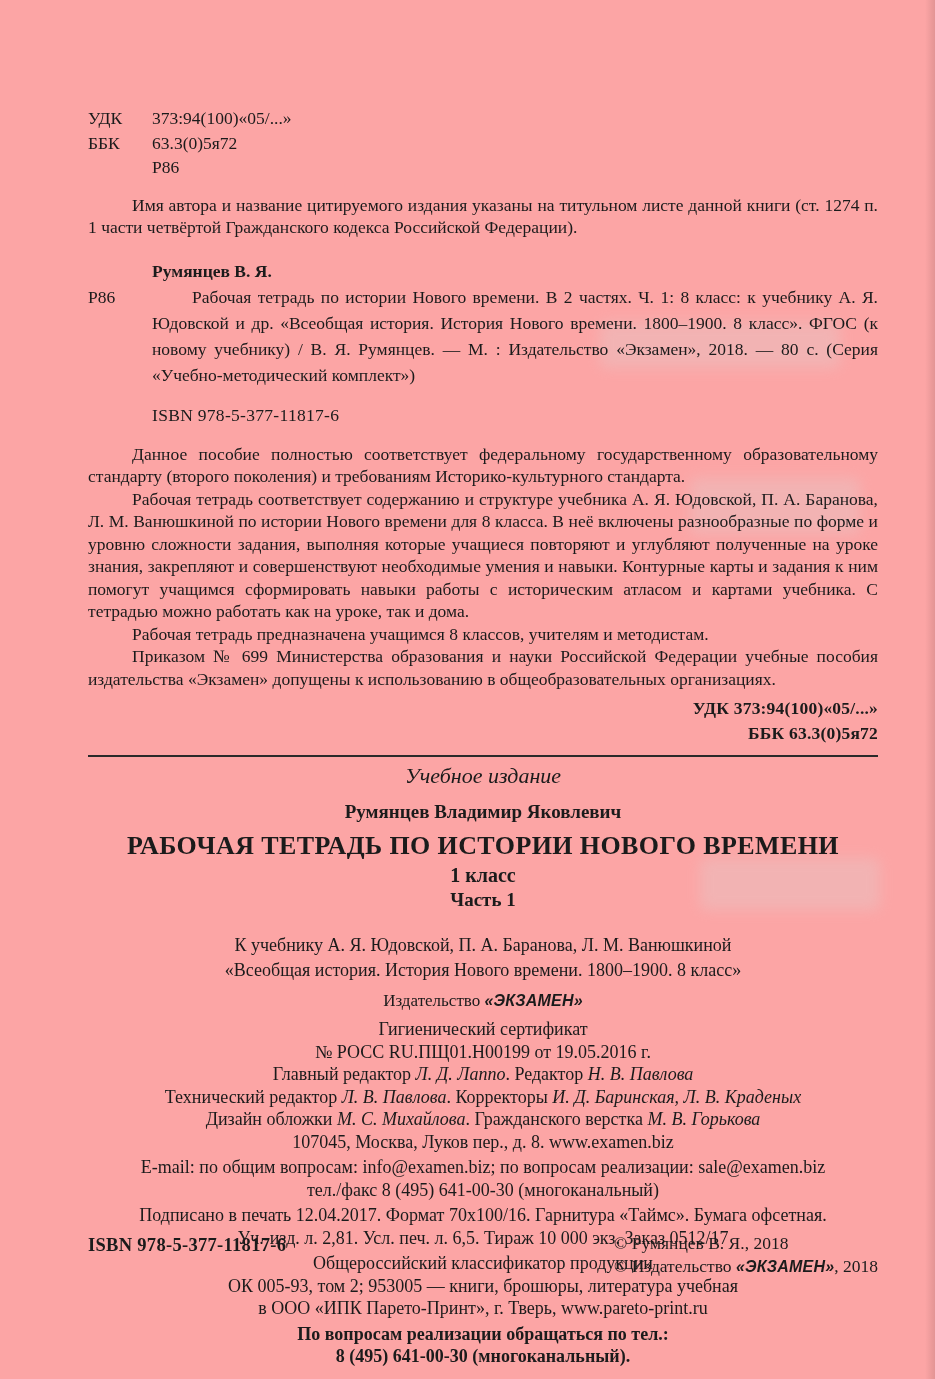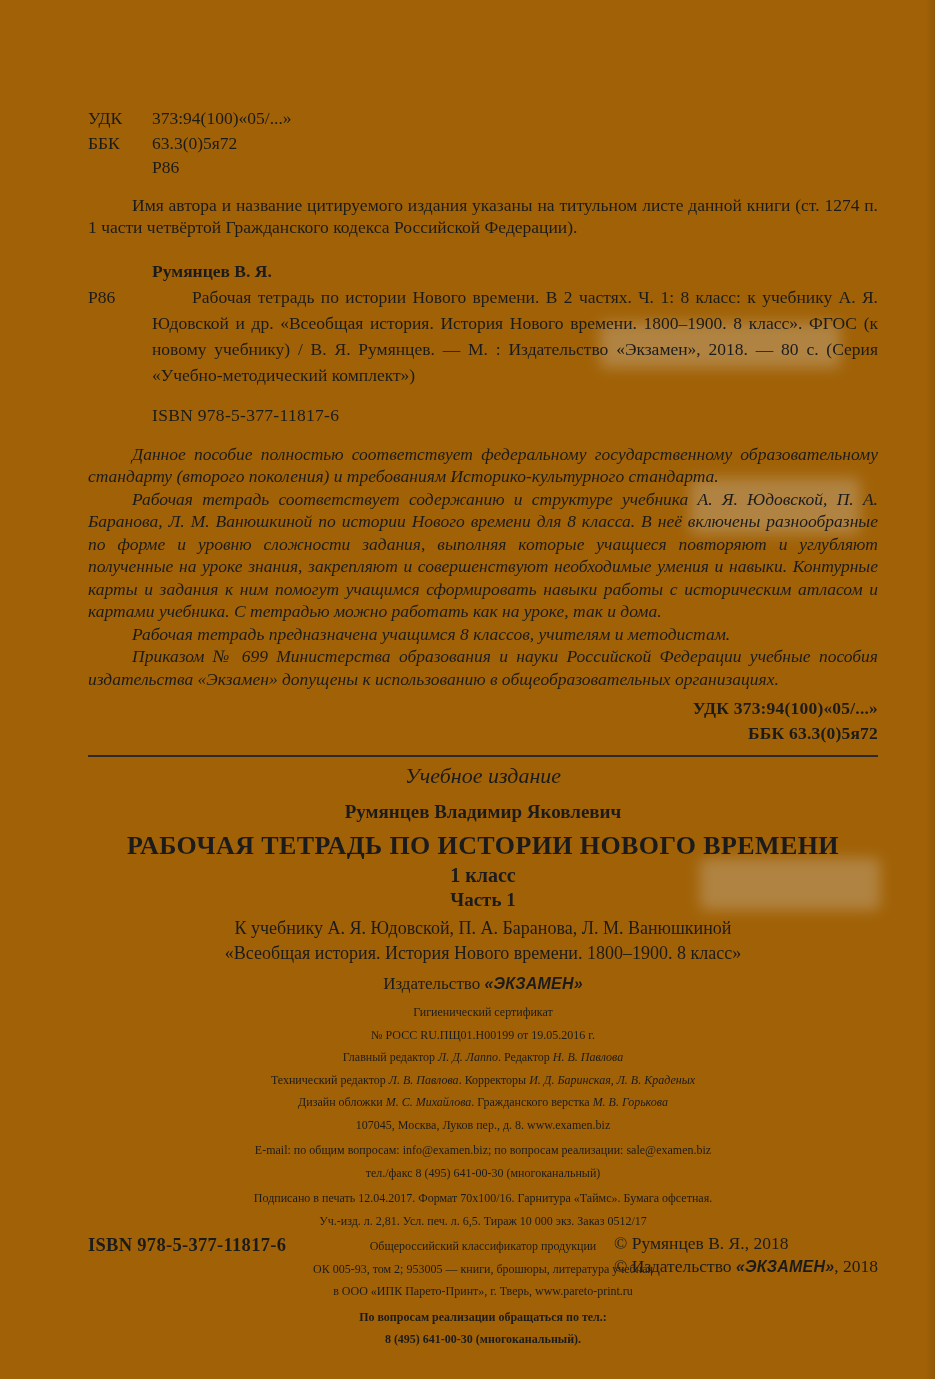--- a/index.html
+++ b/index.html
@@ -6,21 +6,21 @@
   body{
     width:935px;height:1379px;
     background:#ffffff;
     font-family:"Liberation Serif","DejaVu Serif",serif;
     color:#1b1b1b;
     position:relative;
     overflow:hidden;
   }
   .page{
     position:absolute;inset:0;
-    background:#a16207;
+    background:#fca5a5;
   }
   
   .edge-right{
     position:absolute;top:0;right:0;width:10px;height:100%;
     background:linear-gradient(to right,rgba(0,0,0,0),rgba(0,0,0,0.10));
   }
   .ghost{
     position:absolute;background:#d9d9d9;opacity:.28;filter:blur(7px);
     border-radius:6px;pointer-events:none;
   }
@@ -34,36 +34,36 @@
   .catalog-row,.catalog-code{line-height:24.5px;}
   p{margin:0;}
   .justify{text-align:justify;}
   .indent{text-indent:44px;}
   .notice{margin-top:14px;}
   .author-heading{margin-top:21px;margin-left:64px;font-weight:bold;}
   .bib-entry{display:flex;margin-top:2px;}
   .bib-code{width:64px;flex:0 0 64px;line-height:26px;}
   .bib-text{flex:1;line-height:26px;text-indent:40px;}
   .isbn-top{margin-top:16px;margin-left:64px;letter-spacing:.3px;}
-  .annotation{margin-top:16px;font-style:italic;}
+  .annotation{margin-top:16px;}
   .footer-codes{margin-top:6px;text-align:right;font-weight:bold;line-height:25px;letter-spacing:.2px;}
   .rule{border:none;border-top:2.5px solid #2a2a2a;margin:9px 0 0 0;}
   .imprint{text-align:center;}
   .edition-type{margin-top:8px;font-style:italic;font-size:22px;}
   .author-full{margin-top:13px;font-weight:bold;font-size:19px;}
   .main-title{margin-top:12px;font-weight:bold;font-size:26px;letter-spacing:.4px;}
   .grade{margin-top:6px;font-weight:bold;font-size:20px;}
   .part{margin-top:3px;font-weight:bold;font-size:19px;}
-  .textbook-ref{margin-top:4px;font-size:18px;line-height:25px;}
+  .textbook-ref{margin-top:21px;font-size:18px;line-height:25px;}
   .publisher-line{margin-top:7px;font-size:17px;}
   .brand{
     font-family:"Liberation Sans","DejaVu Sans",sans-serif;
     font-weight:bold;font-style:italic;font-size:16px;letter-spacing:.2px;
   }
-  .imp-line{margin-top:6px;font-size:12px;line-height:16.5px;}
+  .imp-line{margin-top:6px;font-size:18px;line-height:16.5px;}
   .imp-gap{margin-top:9px;}
   .person{font-style:italic;margin-top:32px;}
   .sales{font-weight:bold;}
   .bottom-row{
     position:absolute;left:88px;top:1232px;width:790px;
     display:flex;justify-content:space-between;align-items:flex-start;
   }
   .isbn-bottom{font-weight:bold;font-size:18.5px;letter-spacing:.3px;padding-top:3px;}
   .copyrights{text-align:left;font-size:17.5px;line-height:23px;}
 </style>

